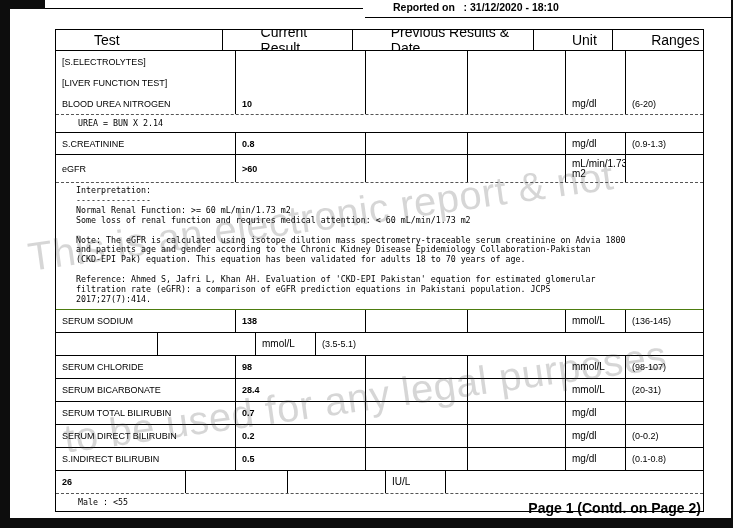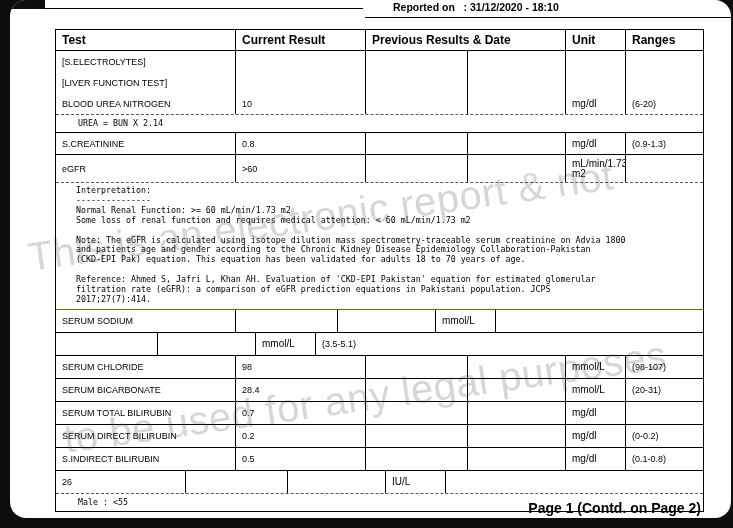--- a/index.html
+++ b/index.html
@@ -4,21 +4,21 @@
 <style>
   html,body{margin:0;padding:0;}
   body{
     width:733px;height:528px;position:relative;overflow:hidden;
     background:#0d0d0d;
     font-family:"Liberation Sans",sans-serif;
     color:#000;
   }
   .page{
     position:absolute;left:10px;top:0;width:721px;height:518px;
-    background:#ffffff;overflow:hidden;border-radius:16px;
+    background:#ffffff;overflow:hidden;
   }
   .notch{position:absolute;left:0;top:0;width:35px;height:9px;background:#0d0d0d;}
   .hdr-left-rule{position:absolute;left:35px;top:0;width:318px;height:8px;border-bottom:1px solid #000;}
   .hdr-right{
     position:absolute;left:355px;top:0;right:0;height:17px;
     border-bottom:1px solid #000;
     font-weight:bold;font-size:10.5px;line-height:15px;
     padding-left:28px;white-space:pre;
   }
   
@@ -34,26 +34,26 @@
   .tbl{
     position:absolute;left:45px;top:29px;width:647px;
     border:1px solid #000;font-size:9px;background:transparent;z-index:2;
   }
   .trow{display:flex;align-items:stretch;}
   .c{
     border-right:1px solid #000;box-sizing:border-box;
     display:flex;align-items:center;padding:0 6px;overflow:hidden;
   }
   .ct{width:180px;}
-  .cr{width:130px;font-weight:normal;}
+  .cr{width:130px;font-weight:bold;}
   .cp{width:102px;}
   .cp2{width:98px;}
   .cu{width:60px;font-size:10px;line-height:10px;}
   .cg{width:75px;border-right:none;}
-  .hrow .c{font-weight:bold;font-size:12px;}
+  .hrow .c{font-weight:normal;font-size:14px;margin-left:32px;}
   .hrow{height:20px;border-bottom:1px solid #000;}
   .hprev{width:200px;}
   .h21{height:21px;}
   .h22{height:22px;}
   .h27{height:27px;}
   .bb{border-bottom:1px solid #000;}
   .band{
     border-top:1px dashed #555;
     padding:4px 8px 4px 22px;
     font-family:"DejaVu Sans Mono",monospace;font-size:8.3px;line-height:9px;
@@ -148,23 +148,25 @@
 Note: The eGFR is calculated using isotope dilution mass spectrometry-traceable serum creatinine on Advia 1800
 and patients age and gender according to the Chronic Kidney Disease Epidemiology Collaboration-Pakistan
 (CKD-EPI Pak) equation. This equation has been validated for adults 18 to 70 years of age.
 
 Reference: Ahmed S, Jafri L, Khan AH. Evaluation of 'CKD-EPI Pakistan' equation for estimated glomerular
 filtration rate (eGFR): a comparison of eGFR prediction equations in Pakistani population. JCPS
 2017;27(7):414.</div>
 
     <div class="trow h22 bb">
       <div class="c ct">SERUM SODIUM</div>
-      <div class="c cp"></div>
-      <div class="c cp2"></div>
-      <div class="c cu">mmol/L</div>
+      <div class="c cr">138</div>
+      <div class="c cp"></div>
+      <div class="c cp2"></div>
+      <div class="c cu">mmol/L</div>
+      <div class="c cg">(136-145)</div>
     </div>
 
     <div class="trow h22 bb">
       <div class="c cp"></div>
       <div class="c cp2"></div>
       <div class="c cu">mmol/L</div>
       <div class="c cg">(3.5-5.1)</div>
     </div>
 
     <div class="trow h22 bb">

